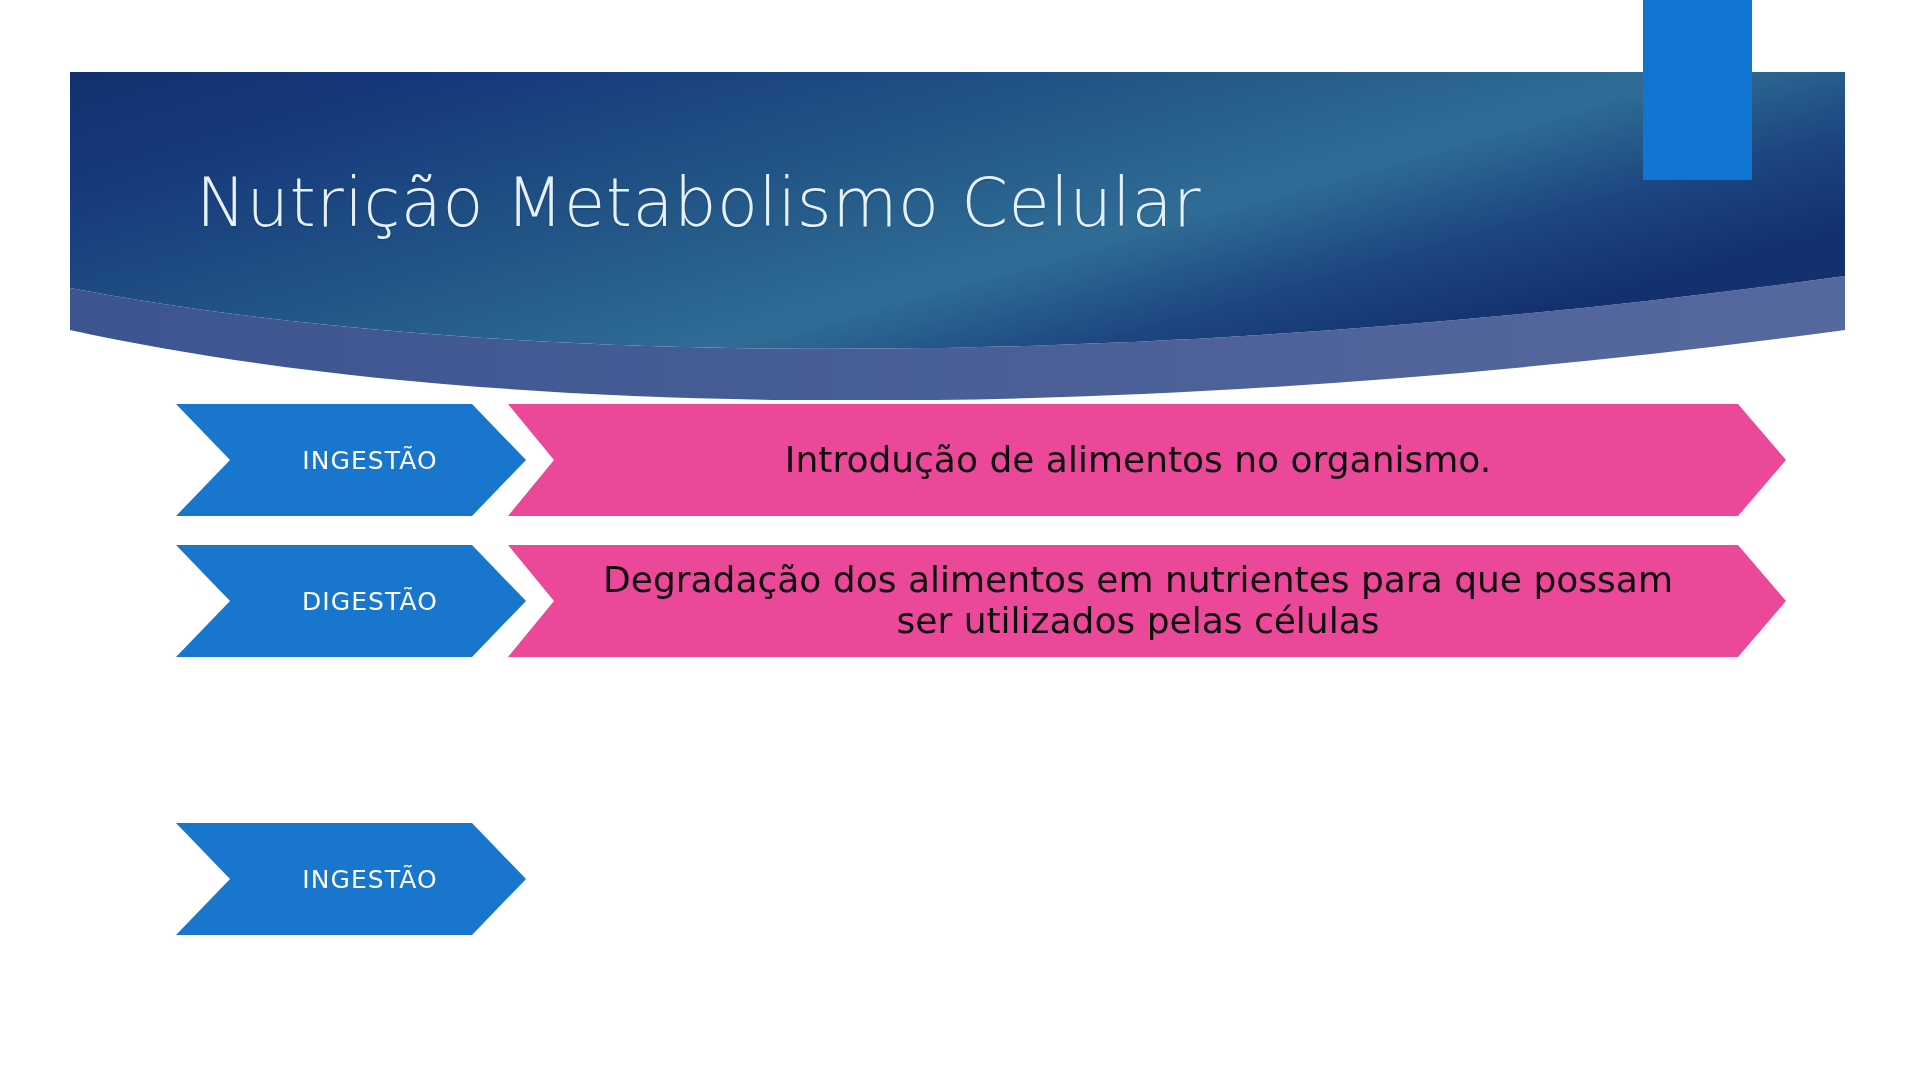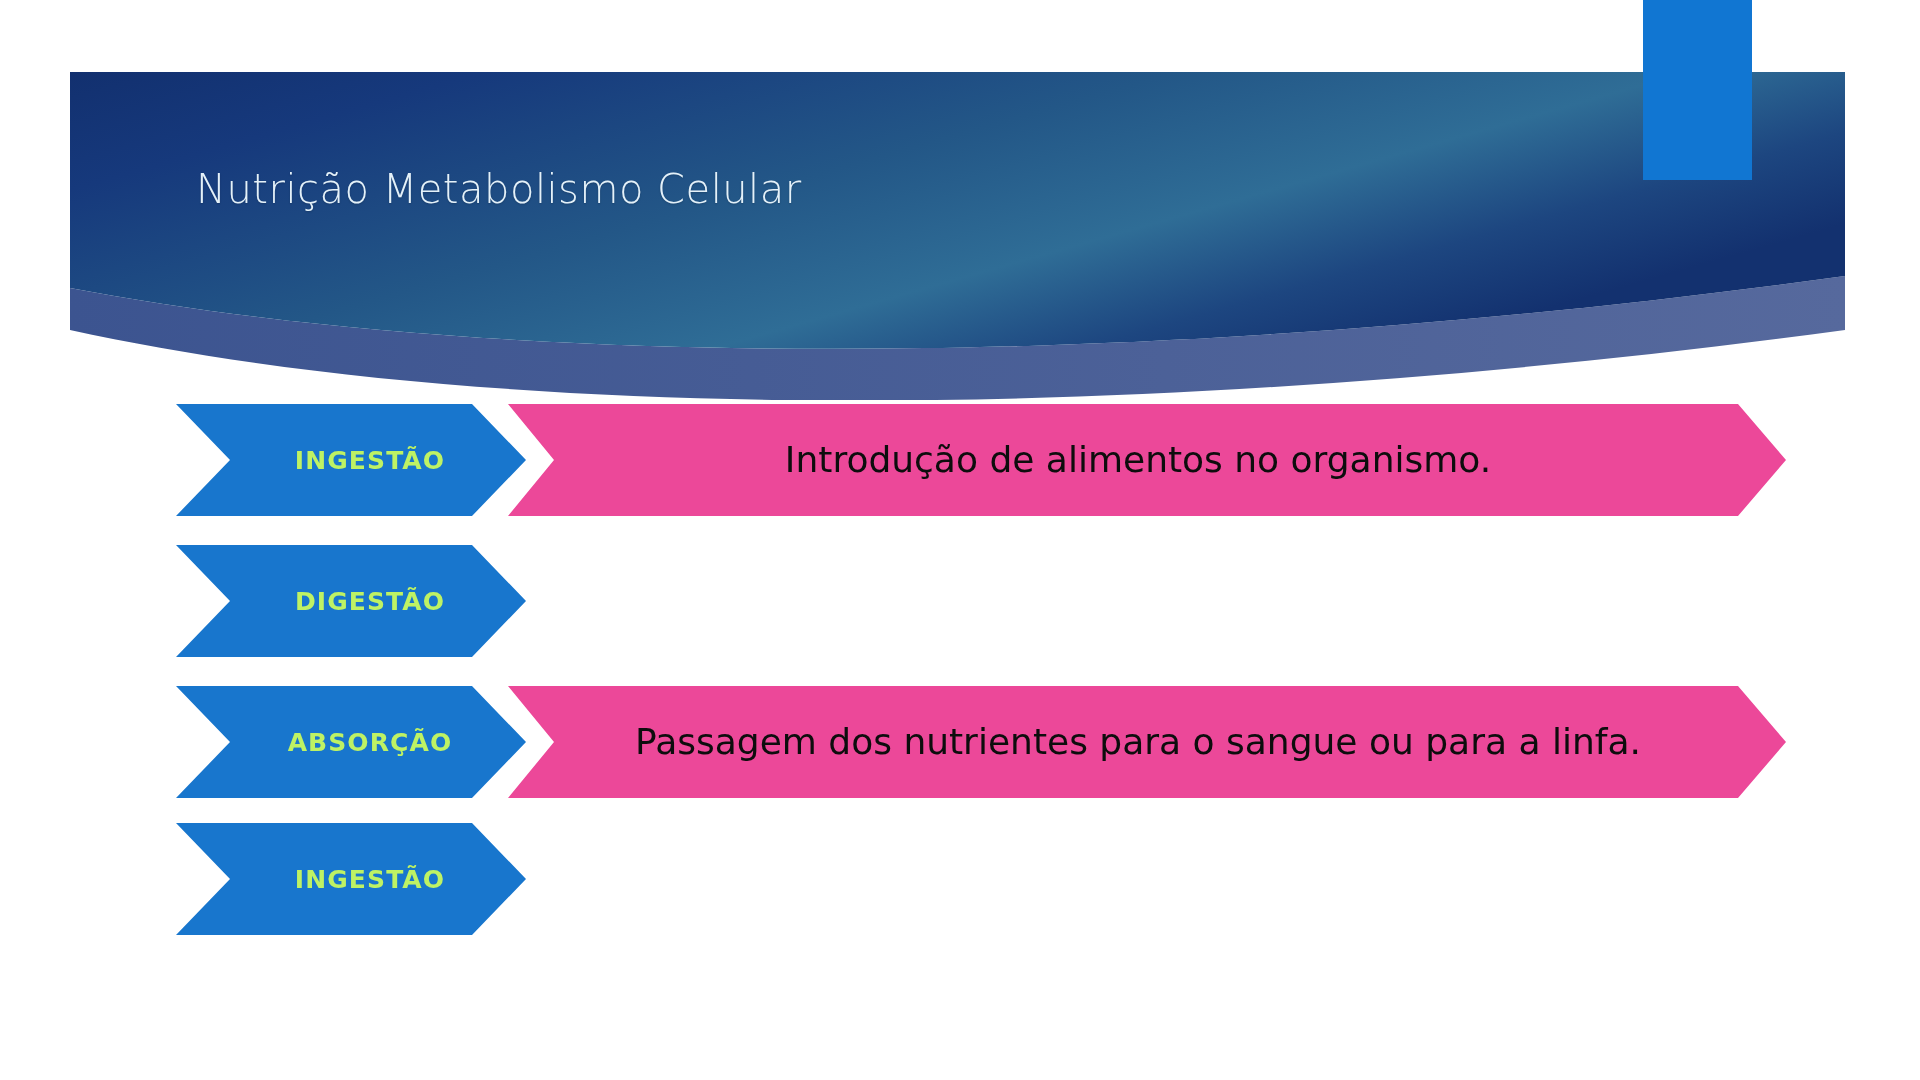--- a/index.html
+++ b/index.html
@@ -41,21 +41,21 @@
     height: 400px;
   }
 
   
   .slide-title {
     position: absolute;
     left: 196px;
     top: 168px;
     width: 1400px;
     font-family: "DejaVu Sans", sans-serif;
-    font-size: 40px;
+    font-size: 67px;
     font-weight: 300;
     letter-spacing: 0.5px;
     line-height: 1.05;
     color: #e4f1f9;
     white-space: nowrap;
     text-shadow: 0 1px 2px rgba(0,0,0,0.18);
   }
 
   
   .process-list {
@@ -90,23 +90,23 @@
     width: 350px;
     background: #1876CD;
     -webkit-clip-path: polygon(0 0, calc(100% - 54px) 0, 100% 50%, calc(100% - 54px) 100%, 0 100%, 54px 50%);
     clip-path: polygon(0 0, calc(100% - 54px) 0, 100% 50%, calc(100% - 54px) 100%, 0 100%, 54px 50%);
     padding-left: 56px;
     padding-right: 18px;
   }
   .chev-label .chev-label-text {
     font-family: "DejaVu Sans", sans-serif;
     font-size: 25px;
-    font-weight: 700;
+    font-weight: 400;
     letter-spacing: 1.1px;
-    color: #bef264;
+    color: #ffffff;
     white-space: nowrap;
     text-align: center;
     width: 100%;
   }
 
   
   .chev-desc {
     left: 508px;
     width: 1278px;
     background: #ec4899;
@@ -171,30 +171,25 @@
       </div>
       <div class="chev-desc">
         <span class="chev-desc-text">Introdução de alimentos no organismo.</span>
       </div>
     </div>
 
     <div class="process-row" id="row-1">
       <div class="chev-label">
         <span class="chev-label-text">DIGESTÃO</span>
       </div>
+      <div class="chev-desc">
+        <span class="chev-desc-text">Degradação dos alimentos em nutrientes para que possam ser utilizados pelas células</span>
+      </div>
     </div>
 
-    <div class="process-row" id="row-2">
-      <div class="chev-label">
-        <span class="chev-label-text">ABSORÇÃO</span>
-      </div>
-      <div class="chev-desc">
-        <span class="chev-desc-text">Passagem dos nutrientes para o sangue ou para a linfa.</span>
-      </div>
-    </div>
 
     <div class="process-row" id="row-3">
       <div class="chev-label">
         <span class="chev-label-text">INGESTÃO</span>
       </div>
     </div>
 
   </div>
 </div>
 

